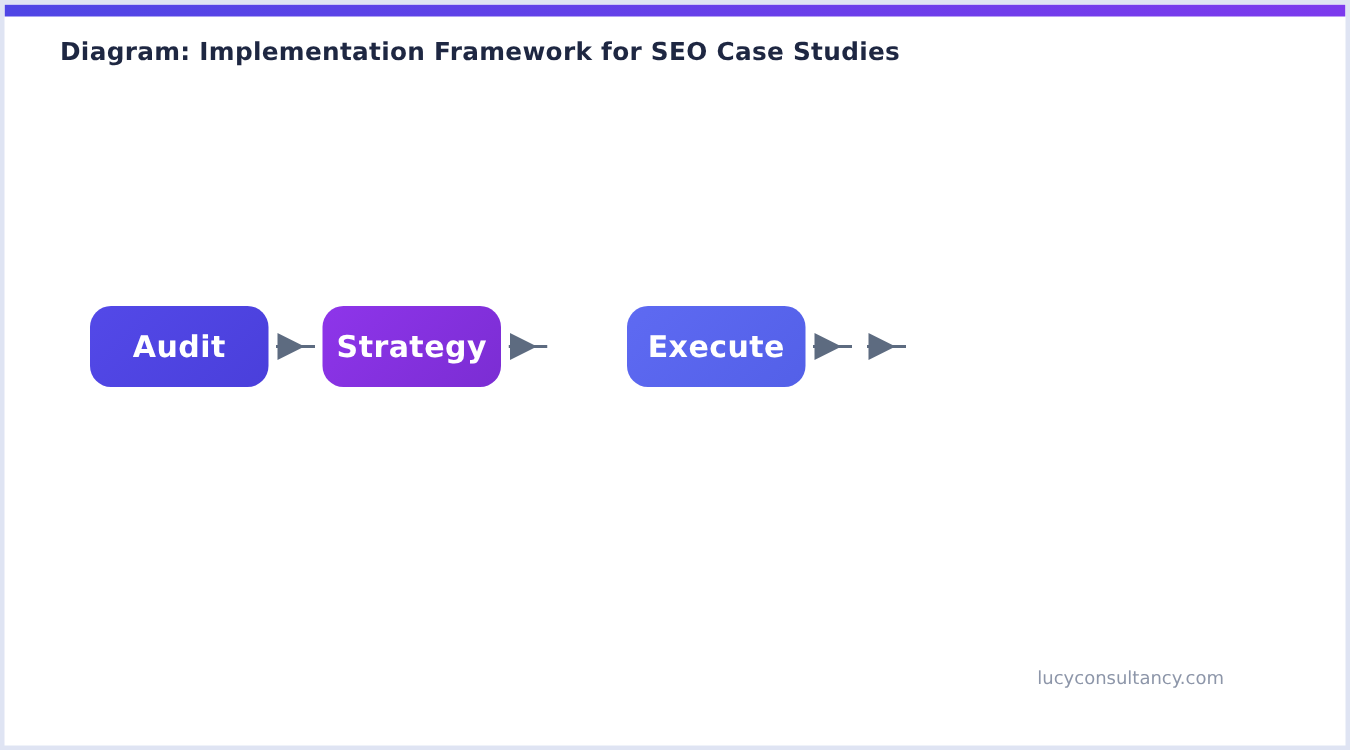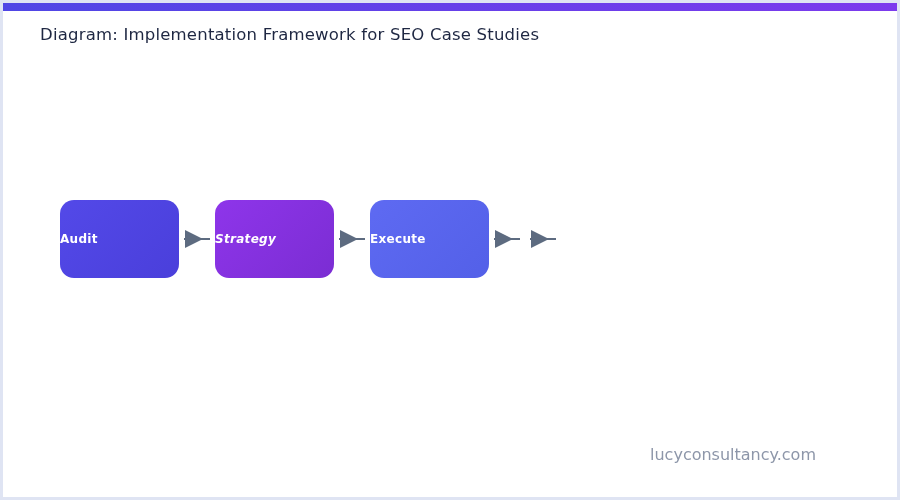--- a/index.html
+++ b/index.html
@@ -19,51 +19,52 @@
   .accent-bar {
     position: absolute;
     top: 0; left: 0; right: 0;
     height: 8px;
     background: linear-gradient(90deg, var(--accent-start, #4f46e5), var(--accent-end, #7c3aed));
   }
   .page-title {
     position: absolute;
     top: 22px; left: 37px;
     font-size: 16.5px;
-    font-weight: normal;
+    font-weight: bold;
     letter-spacing: 0.2px;
     color: var(--title-color, #1e2742);
   }
   .flow-row {
     position: absolute;
     top: 197px; left: 57px;
     display: flex;
     align-items: center;
   }
   .step {
-    width: 119px; height: 78px;
+    width: 119px; height: 54px;
     border-radius: 14px;
     display: flex;
     align-items: center;
+    justify-content: center;
     color: #ffffff;
-    font-size: 12px;
+    font-size: 20px;
     font-weight: bold;
     letter-spacing: 0.3px;
   }
   .arrow-cell {
     width: 36px; height: 62px;
     display: flex;
     align-items: center;
     justify-content: center;
   }
   .arrow-cell svg { display: block; }
   .page-footer {
     position: absolute;
     top: 442px; right: 81px;
-    font-size: 16px;
+    font-size: 12px;
     color: var(--footer-color, #8d96a9);
   }
 </style>
 </head>
 <body>
 
 <div class="page">
   <div class="accent-bar"></div>
 
   <div class="page-title">Diagram: Implementation Framework for SEO Case Studies</div>
@@ -74,32 +75,32 @@
       <span>Audit</span>
     </div>
 
     <div class="arrow-cell">
       <svg width="26" height="22" viewBox="0 0 26 22" aria-hidden="true">
         <rect class="arrow-shape" x="0" y="10" width="26" height="2" fill="#5d6b80"></rect>
         <polygon class="arrow-shape" points="1,2 19,11 1,20" fill="#5d6b80"></polygon>
       </svg>
     </div>
 
-    <div class="step" style="background: linear-gradient(135deg, rgb(142, 53, 234), rgb(123, 45, 211)); font-style: italic;">
+    <div class="step" style="background: linear-gradient(135deg, rgb(142, 53, 234), rgb(123, 45, 211));">
       <span>Strategy</span>
     </div>
 
     <div class="arrow-cell">
       <svg width="26" height="22" viewBox="0 0 26 22" aria-hidden="true">
         <rect class="arrow-shape" x="0" y="10" width="26" height="2" fill="#5d6b80"></rect>
         <polygon class="arrow-shape" points="1,2 19,11 1,20" fill="#5d6b80"></polygon>
       </svg>
     </div>
 
-    <div class="step" style="background: linear-gradient(135deg, rgb(94, 106, 242), rgb(83, 96, 232));">
+    <div class="step" style="background: linear-gradient(135deg, rgb(94, 106, 242), rgb(83, 96, 232)); margin-left: 48px;">
       <span>Execute</span>
     </div>
 
     <div class="arrow-cell">
       <svg width="26" height="22" viewBox="0 0 26 22" aria-hidden="true">
         <rect class="arrow-shape" x="0" y="10" width="26" height="2" fill="#5d6b80"></rect>
         <polygon class="arrow-shape" points="1,2 19,11 1,20" fill="#5d6b80"></polygon>
       </svg>
     </div>
 

